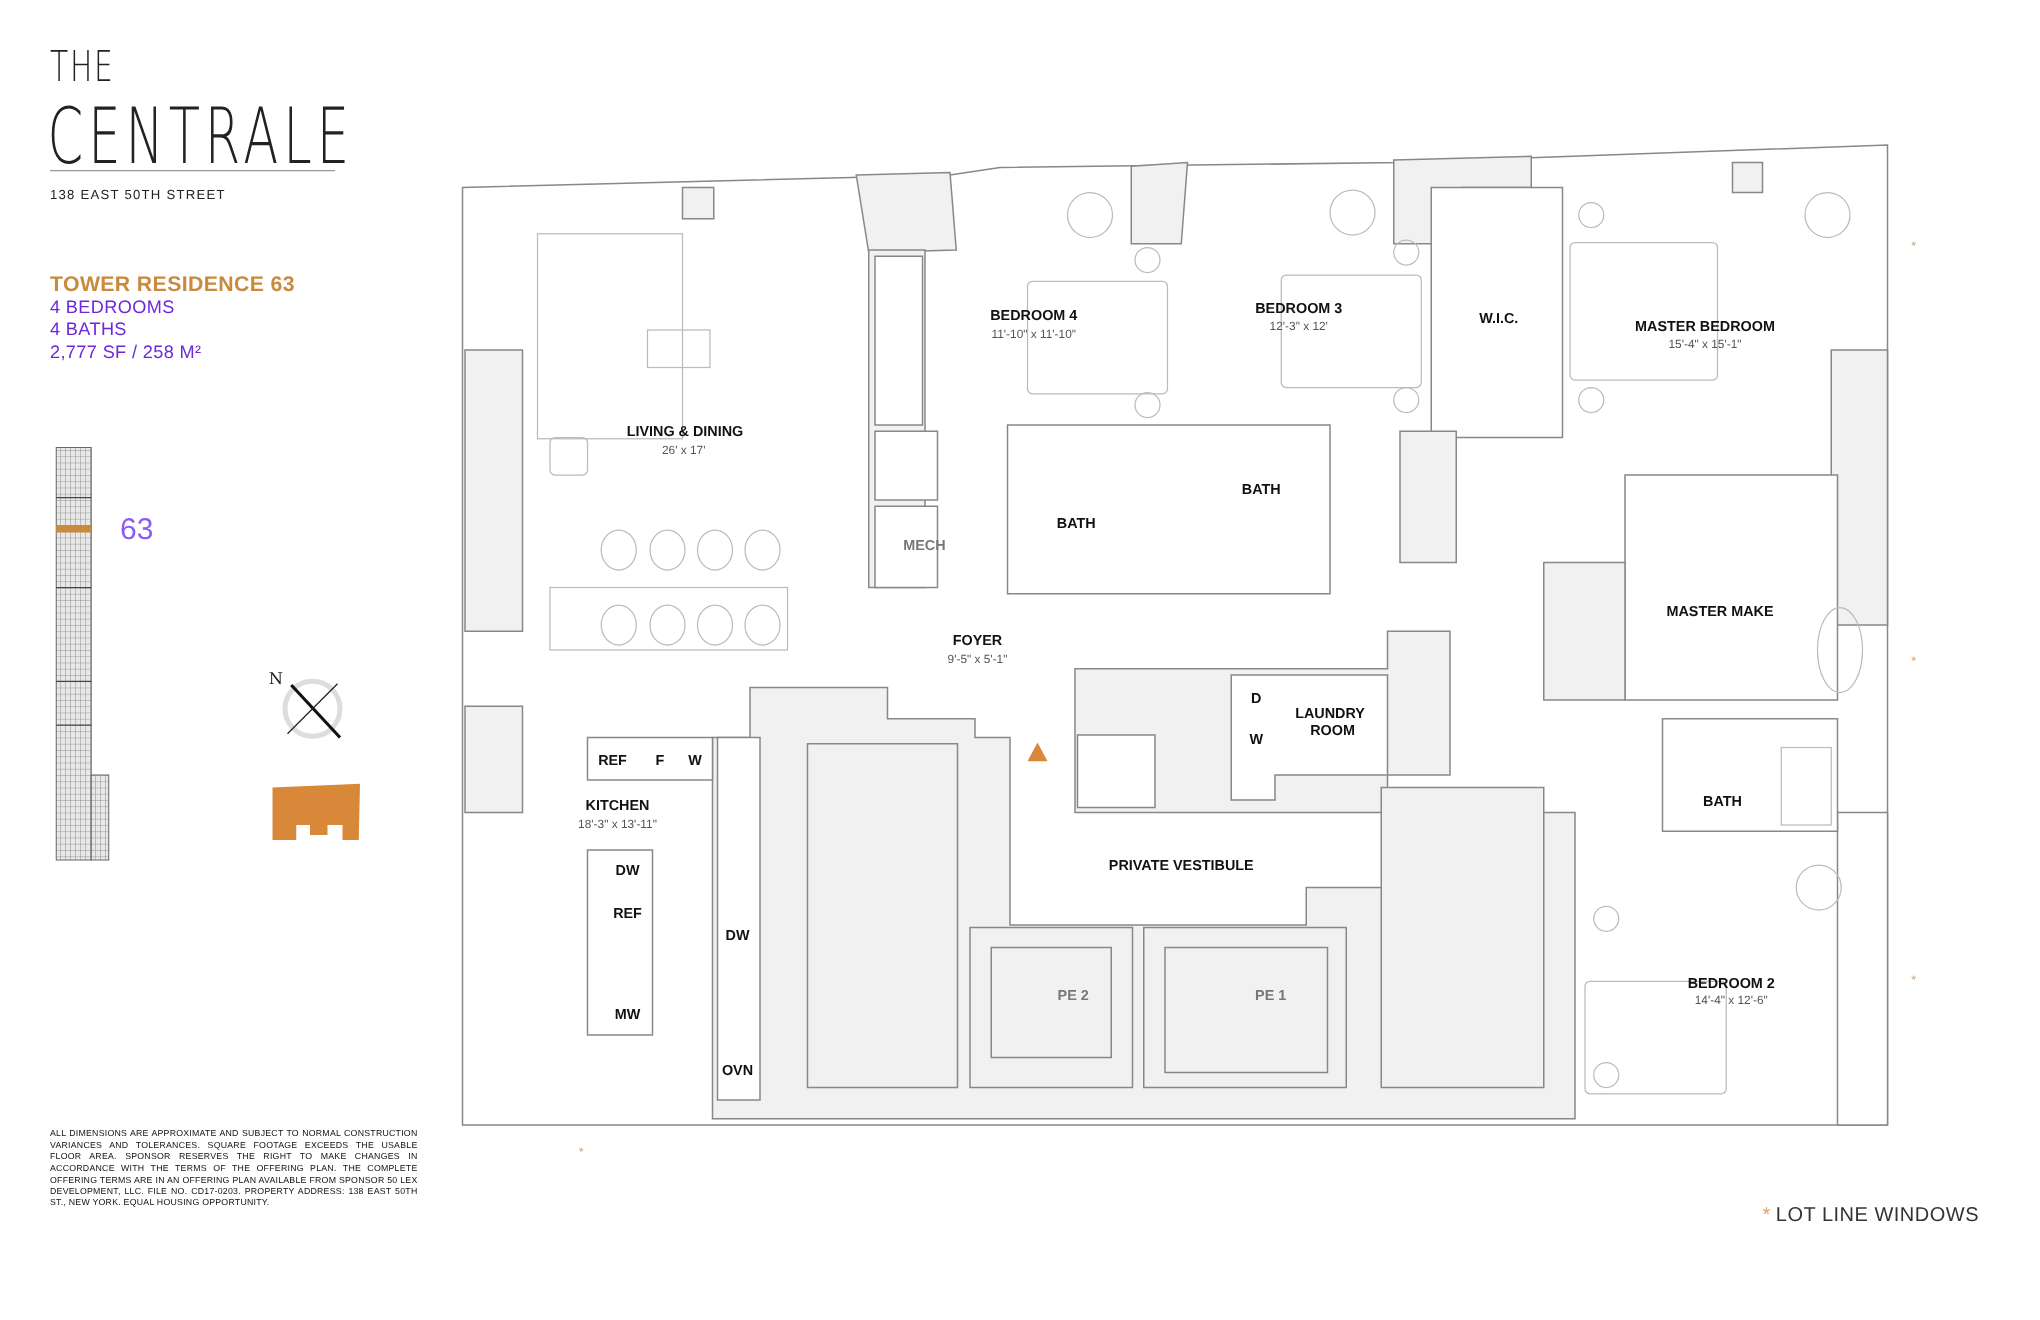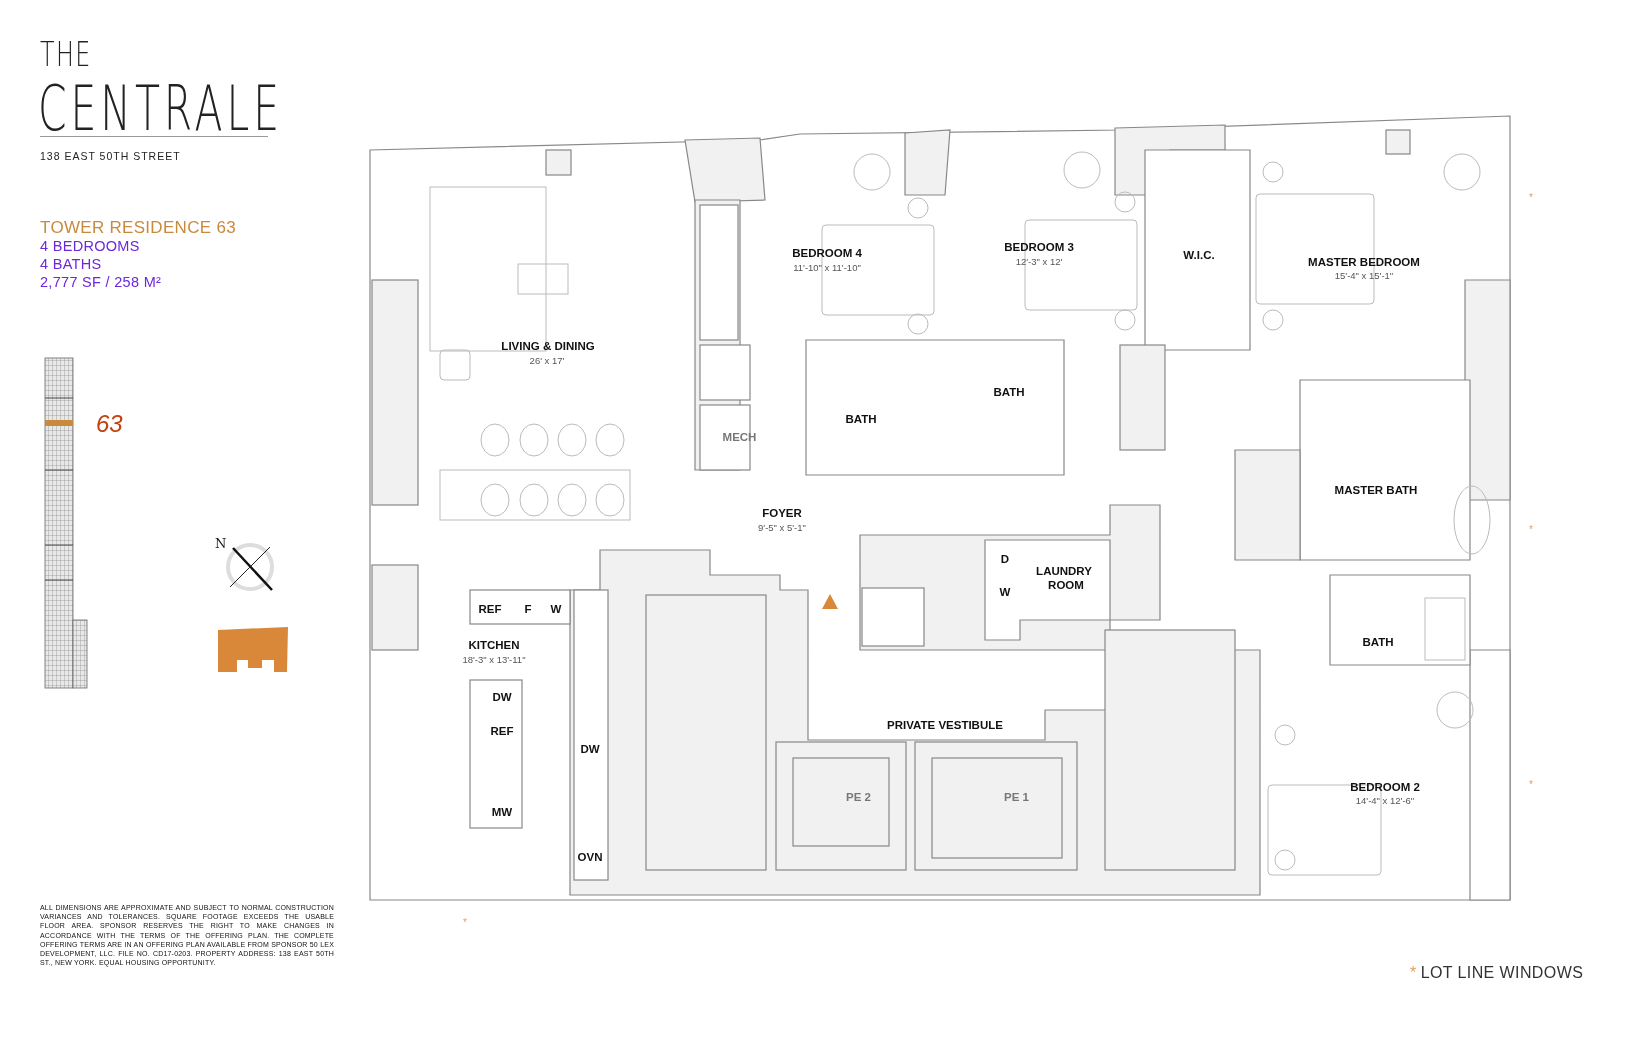--- a/index.html
+++ b/index.html
@@ -2,23 +2,23 @@
 <html><head>
 <meta charset="utf-8">
 <style>
   html,body{margin:0;padding:0;background:#fff;}
   body{width:1632px;height:1056px;position:relative;overflow:hidden;font-family:"Liberation Sans",sans-serif;color:#1a1a1a;}
   .abs{position:absolute;}
   .logo-the{left:40px;top:34px;font-family:"DejaVu Sans",sans-serif;font-weight:200;font-size:34px;letter-spacing:2px;transform:scaleX(0.7);transform-origin:left top;color:#222;}
   .logo-main{left:38px;top:72px;font-family:"DejaVu Sans",sans-serif;font-weight:200;font-size:62px;letter-spacing:6px;transform:scaleX(0.66);transform-origin:left top;color:#222;}
   .logo-rule{left:40px;top:136px;width:228px;height:1px;background:#999;}
   .address{left:40px;top:150px;font-size:10.5px;letter-spacing:1px;color:#222;}
-  .res-title{left:40px;top:218px;font-size:17px;font-weight:normal;color:#c98a3e;letter-spacing:0.3px;}
+  .res-title{left:40px;top:218px;font-size:17px;font-weight:bold;color:#c98a3e;letter-spacing:0.3px;}
   .res-line{left:40px;font-size:14.5px;color:#6d28d9;letter-spacing:0.3px;}
-  .floor-num{left:96px;top:410px;font-size:24px;color:#c2410c;font-style:italic;}
+  .floor-num{left:96px;top:410px;font-size:24px;color:#8b5cf6;}
   .disclaimer{left:40px;top:903px;width:294px;font-size:7px;line-height:9.2px;text-align:justify;color:#111;letter-spacing:0.2px;}
   .legend{left:1410px;top:964px;font-size:16px;color:#333;letter-spacing:0.4px;}
   .legend .star{color:#e0a060;margin-right:4px;}
   .room-label{position:absolute;font-size:11.5px;font-weight:bold;color:#111;text-align:center;white-space:nowrap;transform:translateX(-50%);}
   .room-dim{position:absolute;font-size:9.5px;color:#555;text-align:center;white-space:nowrap;transform:translateX(-50%);}
   .fixture{position:absolute;font-size:11.5px;font-weight:bold;color:#111;text-align:center;transform:translate(-50%,-50%);}
   .gray-label{position:absolute;font-size:11.5px;font-weight:bold;color:#777;transform:translate(-50%,-50%);padding-left:31px;}
   .lotstar{position:absolute;color:#e0a060;font-size:10px;}
   svg{position:absolute;left:0;top:0;}
 </style>
@@ -158,32 +158,32 @@
 <div class="room-label" style="left:1039px;top:241px">BEDROOM 3</div>
 <div class="room-dim" style="left:1039px;top:256px">12'-3" x 12'</div>
 
 <div class="room-label" style="left:1199px;top:249px">W.I.C.</div>
 
 <div class="room-label" style="left:1364px;top:256px">MASTER BEDROOM</div>
 <div class="room-dim" style="left:1364px;top:270px">15'-4" x 15'-1"</div>
 
 <div class="room-label" style="left:861px;top:413px">BATH</div>
 <div class="room-label" style="left:1009px;top:386px">BATH</div>
-<div class="room-label" style="left:1376px;top:484px">MASTER BATH</div>
+<div class="room-label" style="left:1376px;top:484px">MASTER MAKE</div>
 
 <div class="room-label" style="left:782px;top:507px">FOYER</div>
 <div class="room-dim" style="left:782px;top:522px">9'-5" x 5'-1"</div>
 
 <div class="room-label" style="left:1064px;top:565px">LAUNDRY</div>
 <div class="room-label" style="left:1066px;top:579px">ROOM</div>
 
 <div class="room-label" style="left:494px;top:639px">KITCHEN</div>
 <div class="room-dim" style="left:494px;top:654px">18'-3" x 13'-11"</div>
 
-<div class="room-label" style="left:945px;top:719px">PRIVATE VESTIBULE</div>
+<div class="room-label" style="left:945px;top:687px">PRIVATE VESTIBULE</div>
 <div class="room-label" style="left:1378px;top:636px">BATH</div>
 
 <div class="room-label" style="left:1385px;top:781px">BEDROOM 2</div>
 <div class="room-dim" style="left:1385px;top:795px">14'-4" x 12'-6"</div>
 
 <div class="fixture" style="left:490px;top:609px">REF</div>
 <div class="fixture" style="left:528px;top:609px">F</div>
 <div class="fixture" style="left:556px;top:609px">W</div>
 <div class="fixture" style="left:502px;top:697px">DW</div>
 <div class="fixture" style="left:502px;top:731px">REF</div>

